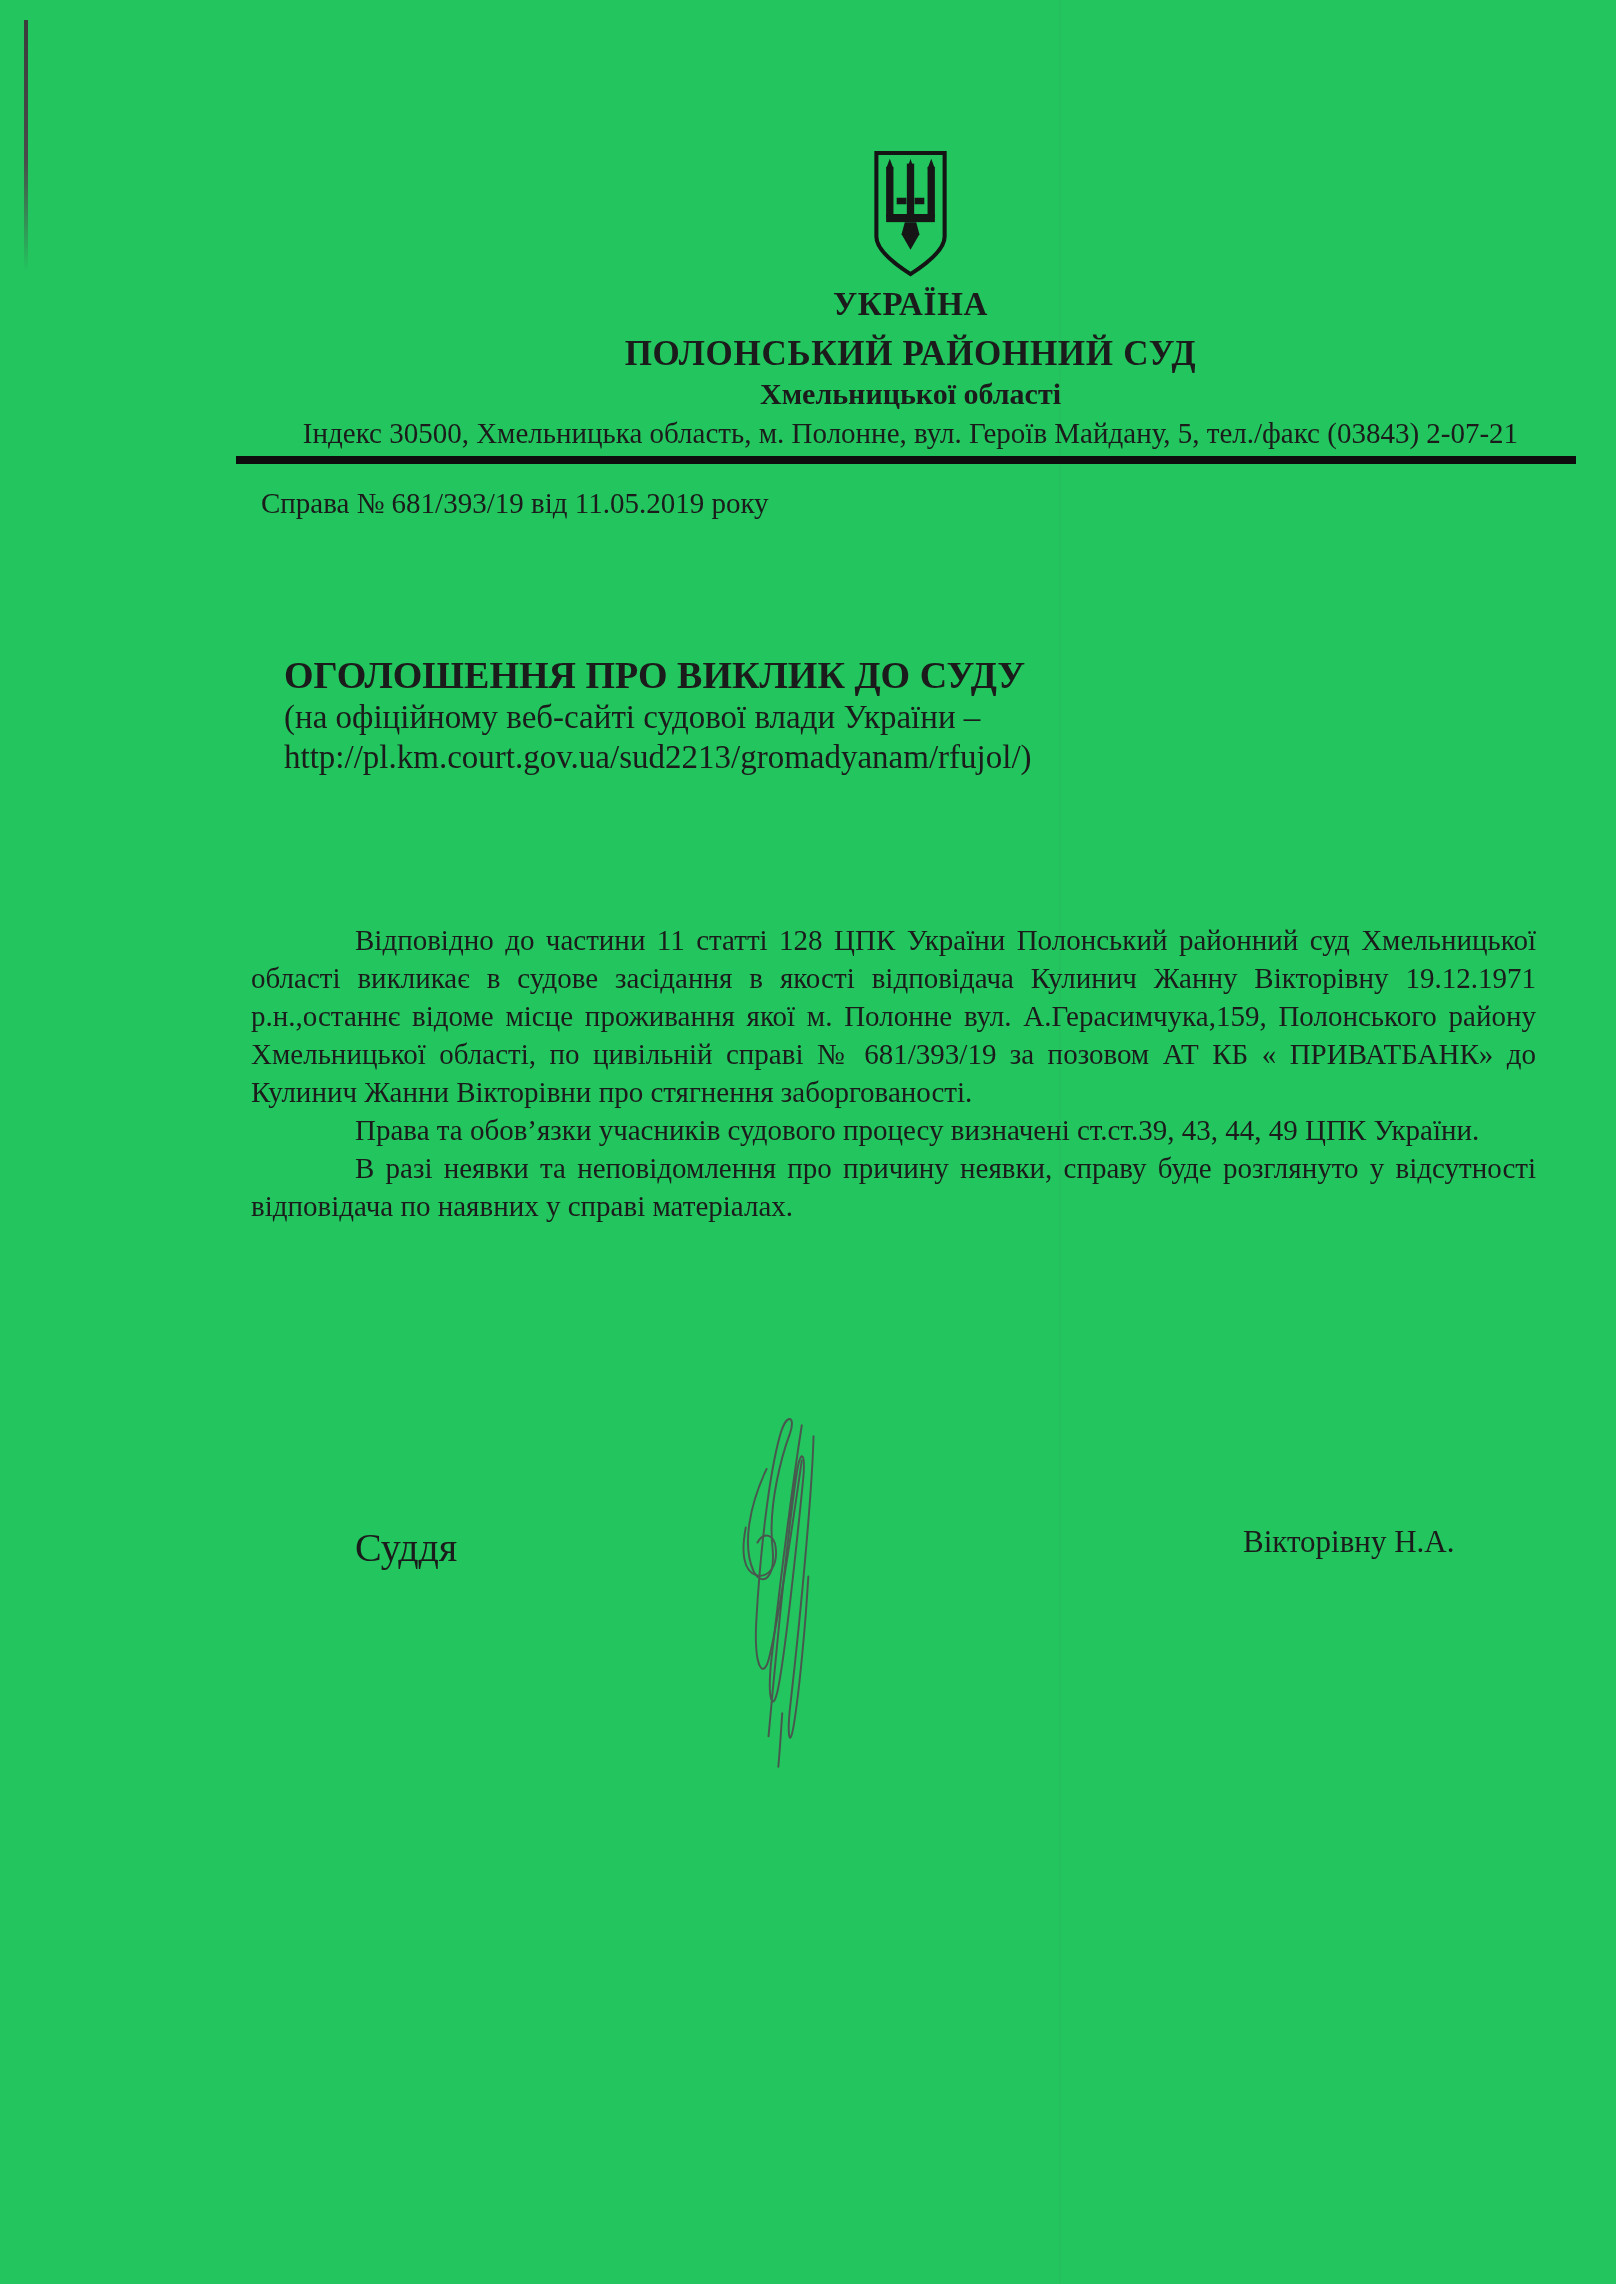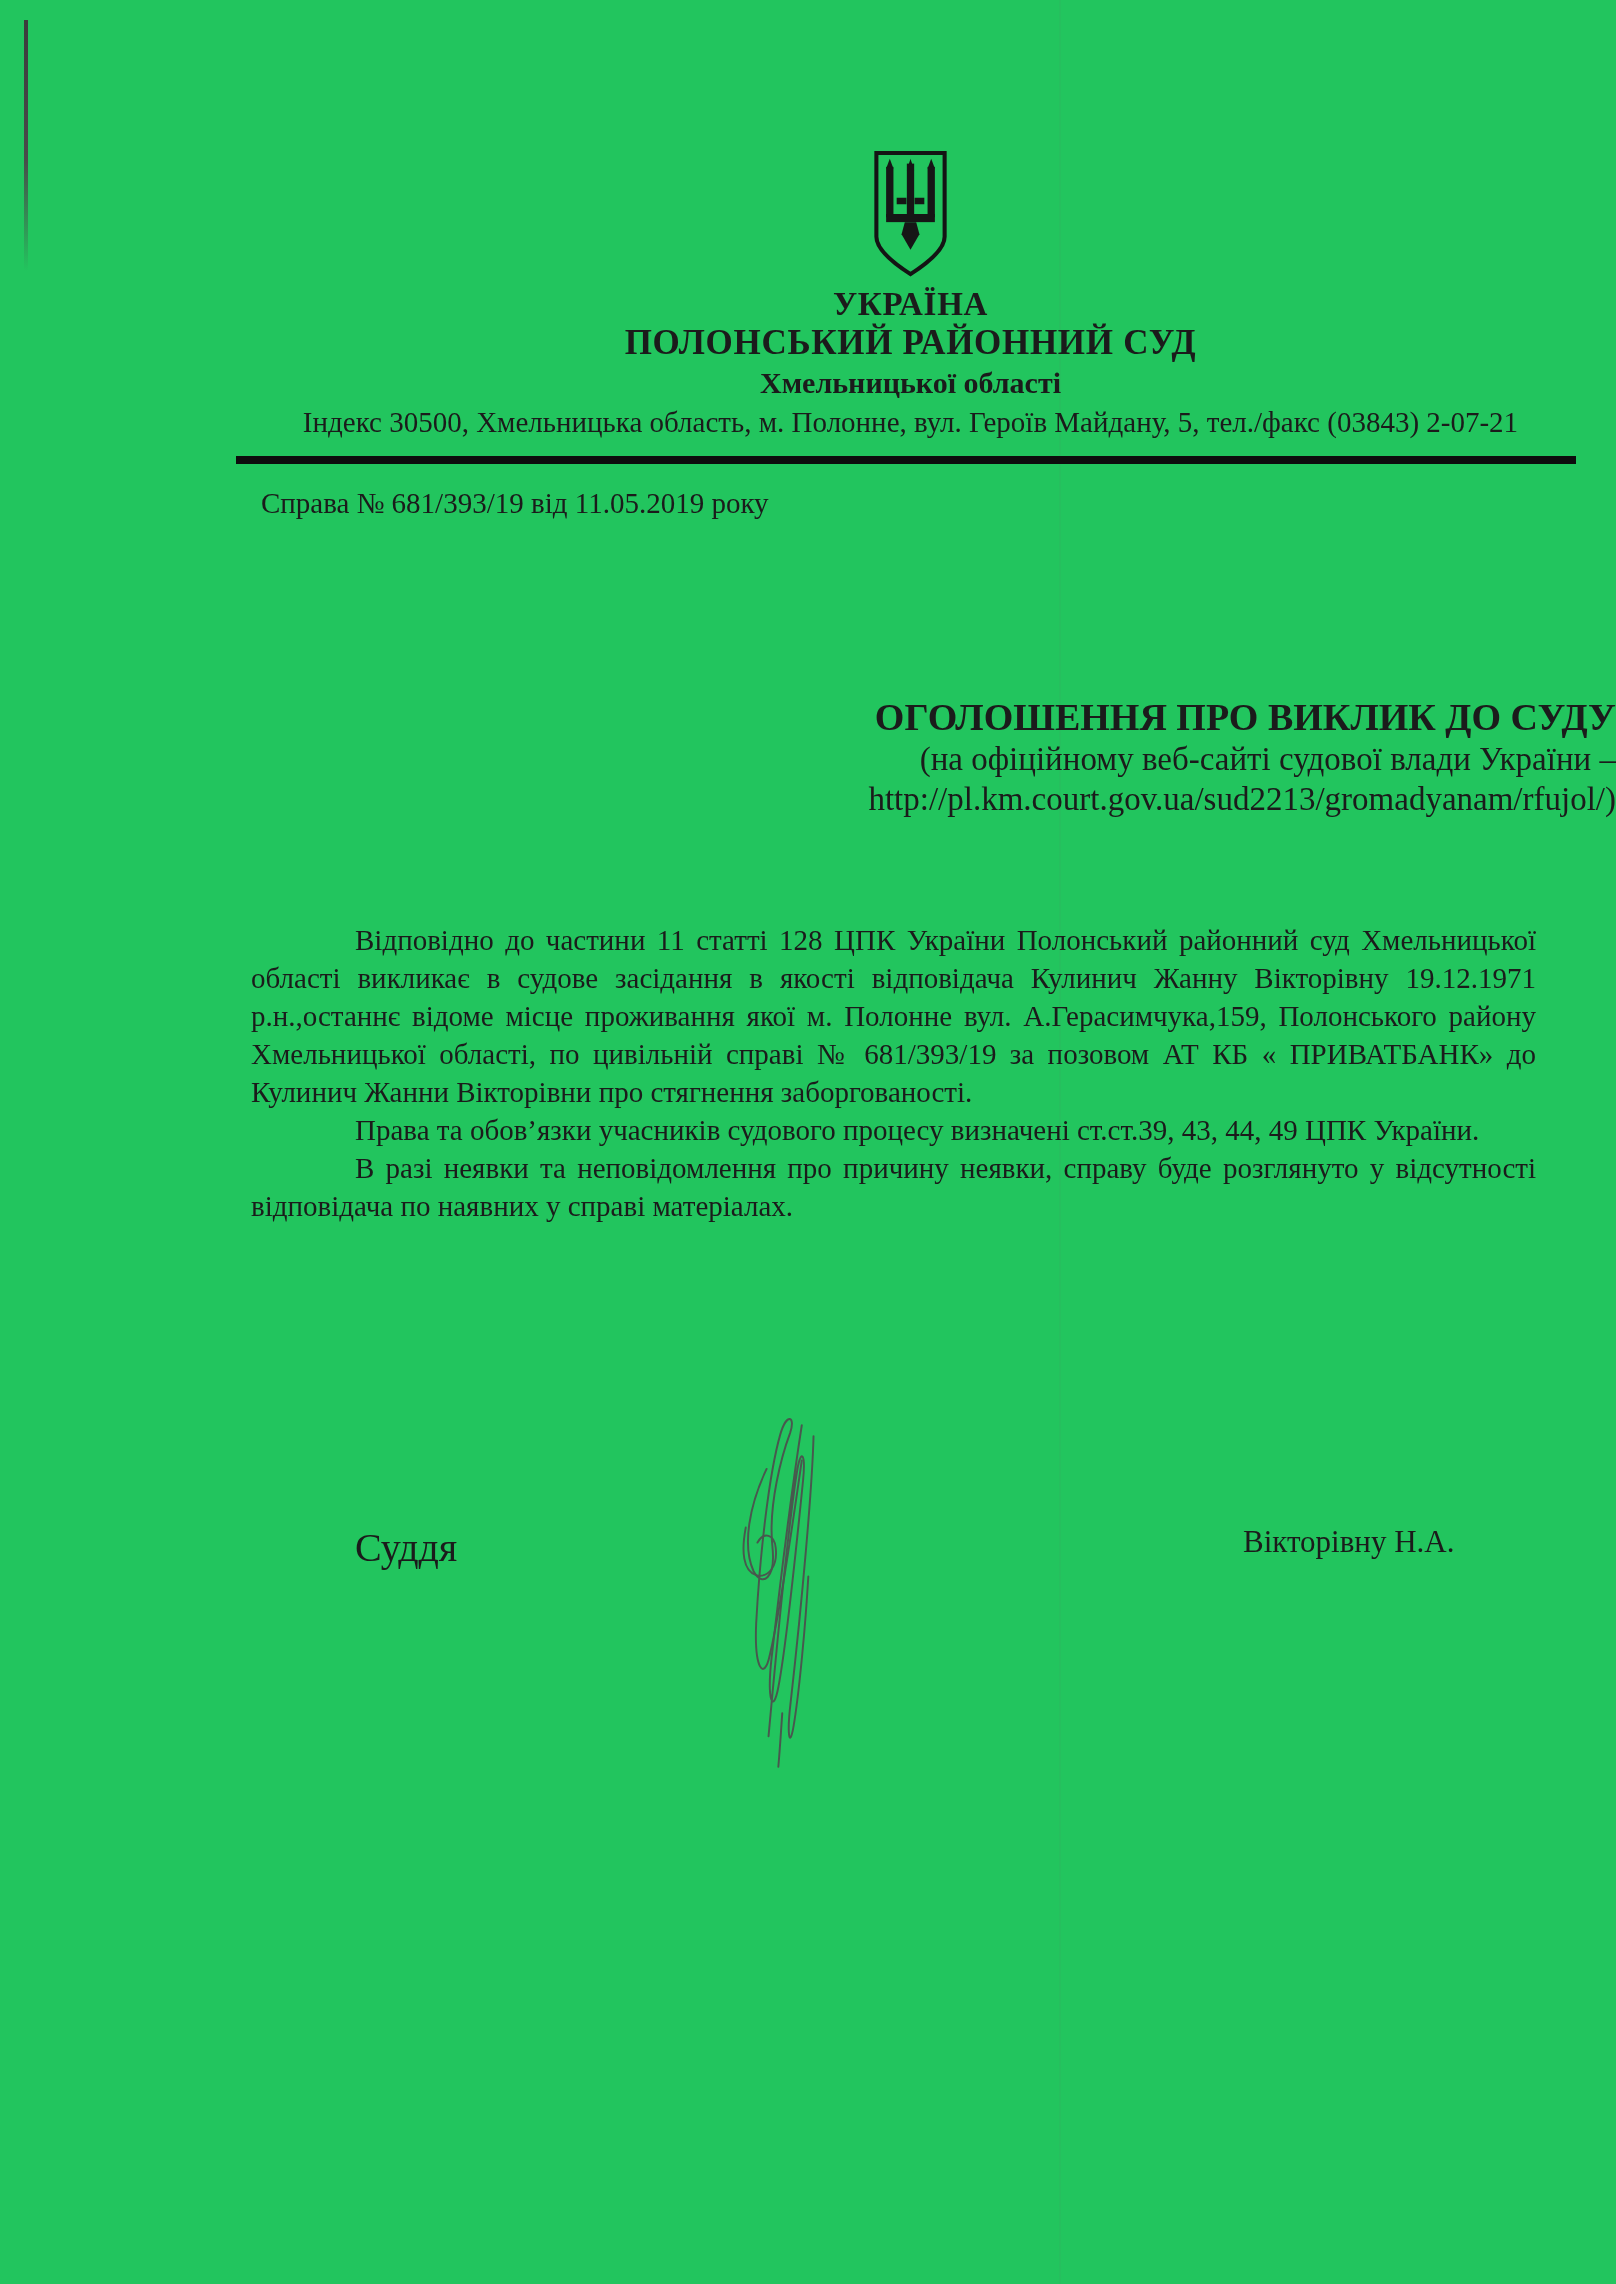--- a/index.html
+++ b/index.html
@@ -19,33 +19,33 @@
   .scan-streak {
     position:absolute; left:1059px; top:0; width:2px; height:2284px;
     background:rgba(110,110,110,0.06);
   }
   .court-header {
     position:absolute; left:205px; top:149px; width:1411px;
     text-align:center; line-height:1.15;
   }
   .emblem { display:block; margin:0 auto 6.5px auto; }
   .country-name   { font-size:33px; font-weight:bold; letter-spacing:0.7px; margin-top:3.9px; }
-  .court-name     { font-size:35px; font-weight:bold; letter-spacing:0.7px; margin-top:0; }
+  .court-name     { font-size:35px; font-weight:bold; letter-spacing:0.7px; margin-top:11px; }
   .court-region   { font-size:30px; font-weight:bold; margin-top:2.6px; }
   .court-address  { font-size:29px; margin-top:5.2px; white-space:nowrap; }
   .header-rule {
     position:absolute; left:236px; top:456px; width:1340px; height:7.8px;
     background:#0d0d0d;
   }
   .case-line {
     position:absolute; left:261px; top:487px; font-size:29px;
   }
   .title-block {
-    position:absolute; left:284px; top:696px; width:1332px;
-    text-align:right;
+    position:absolute; left:284px; top:654px; width:1332px;
+    text-align:left;
   }
   .announcement-title { font-size:38px; font-weight:bold; line-height:43px; }
   .announcement-sub   { font-size:33px; line-height:40px; }
   .body-text {
     position:absolute; left:251px; top:921px; width:1285px;
     font-size:29px; line-height:38px; text-align:justify;
   }
   .body-text p { margin:0; text-indent:104px; }
   .judge-role {
     position:absolute; left:355px; top:1524px; font-size:40px;

